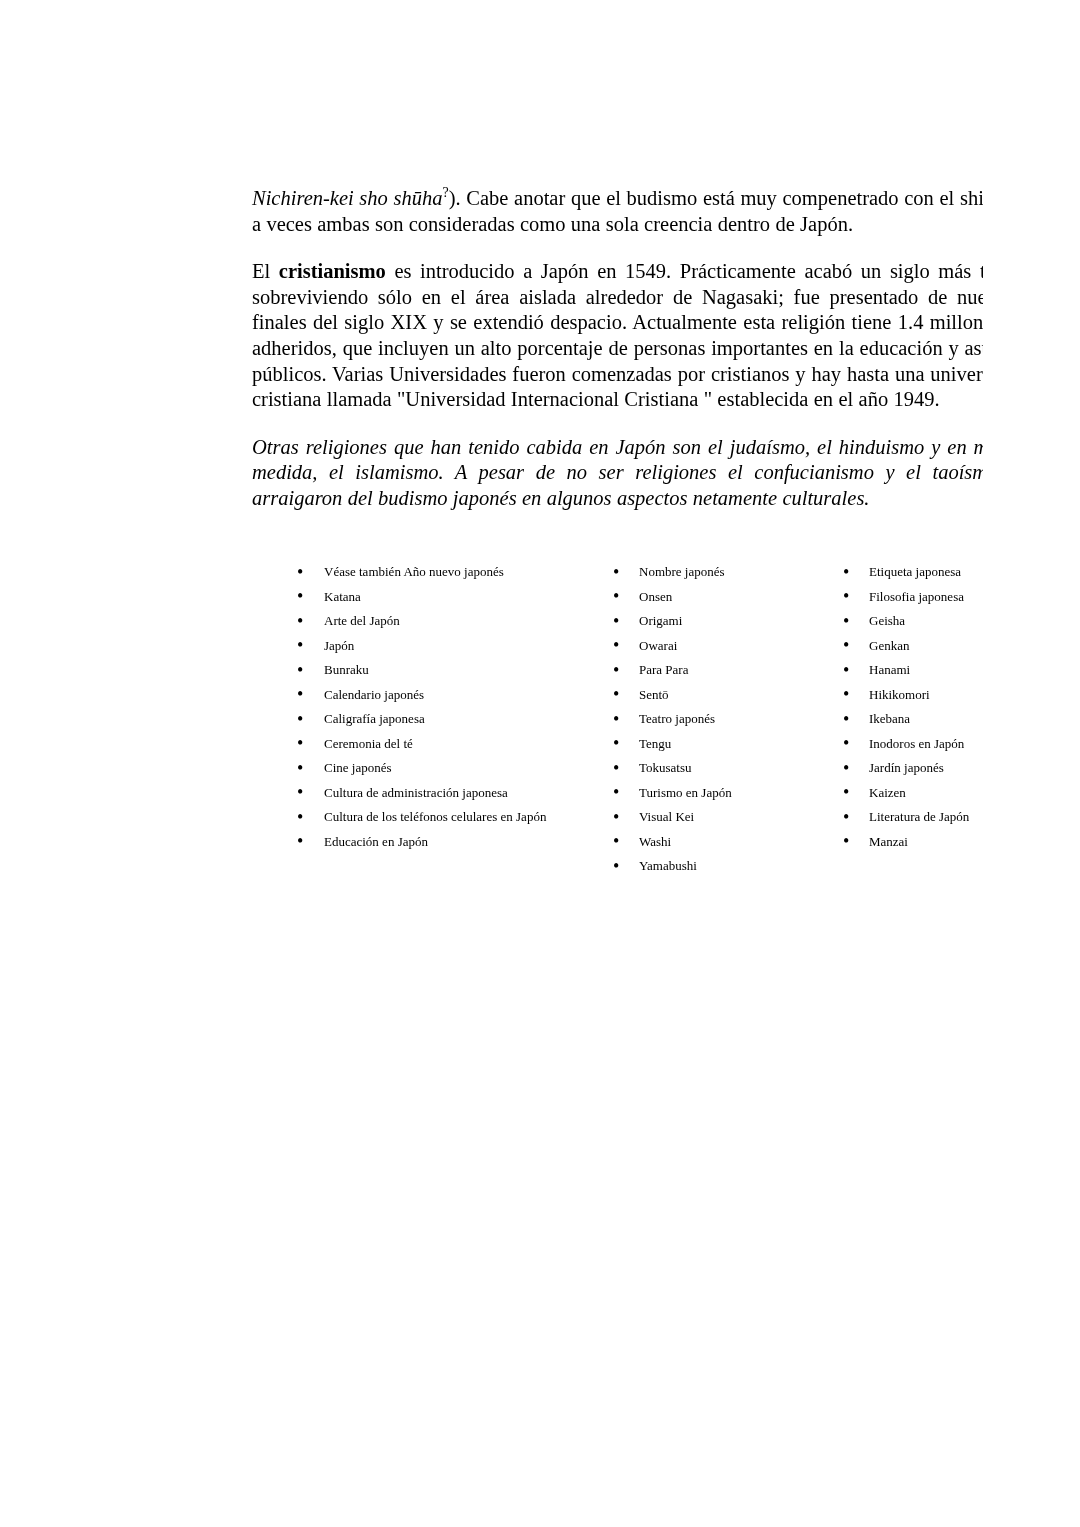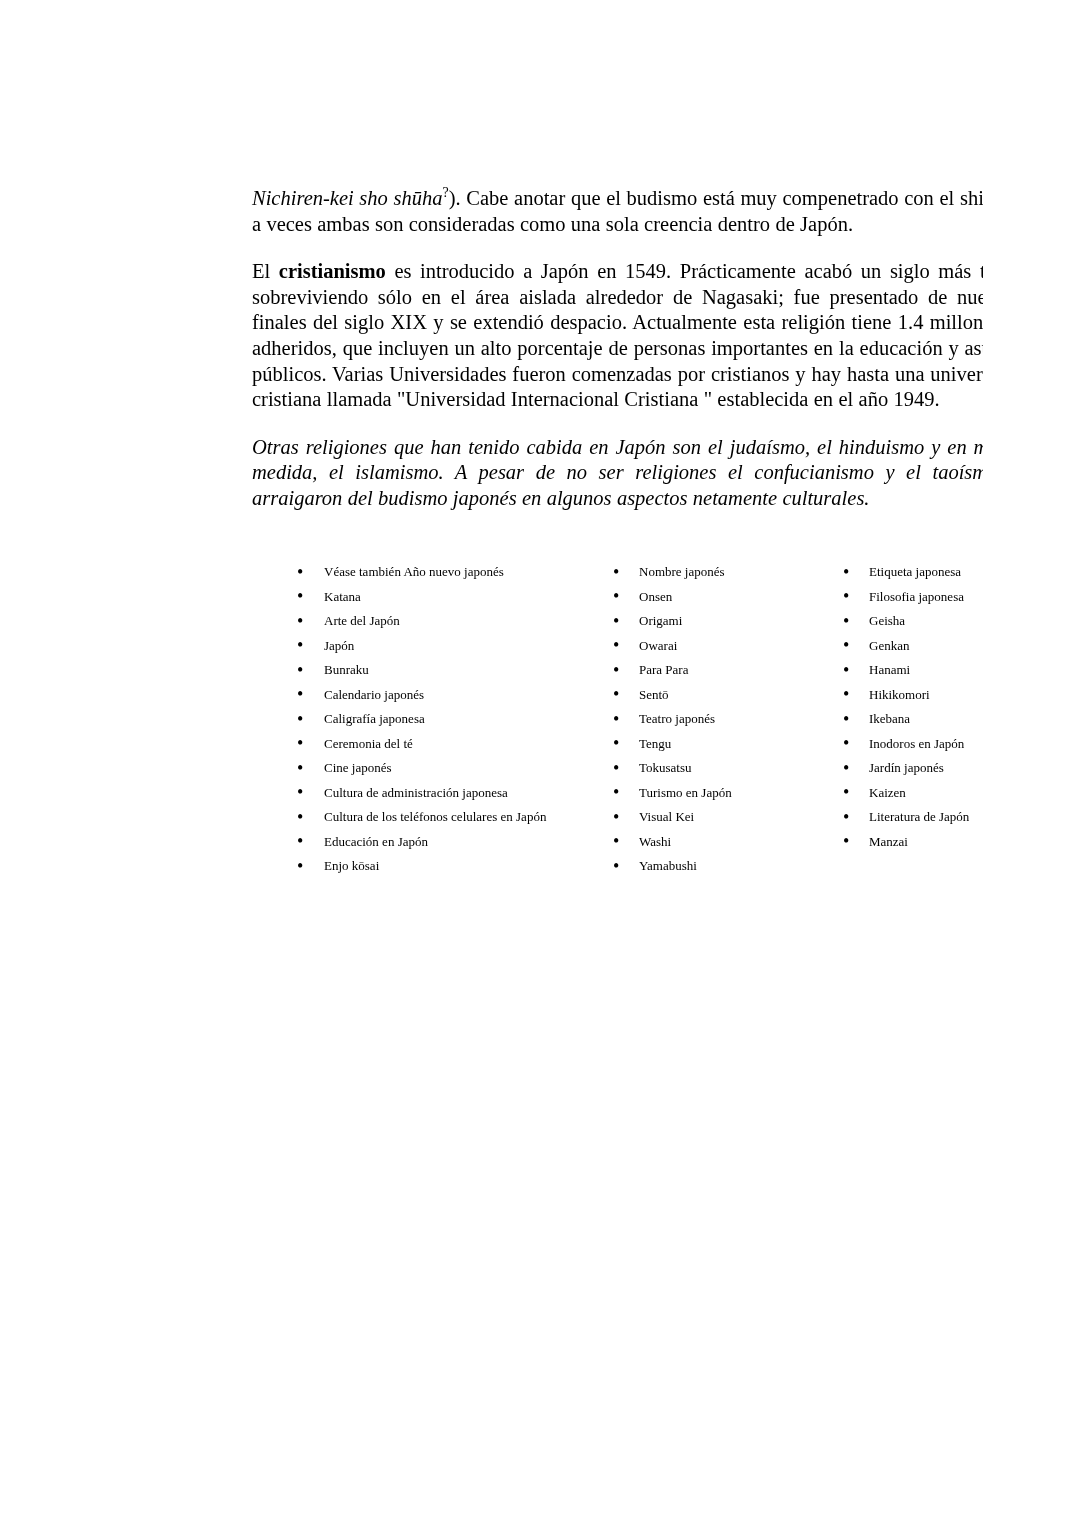--- a/index.html
+++ b/index.html
@@ -119,21 +119,20 @@
         <li>Arte del Japón</li>
         <li>Japón</li>
         <li>Bunraku</li>
         <li>Calendario japonés</li>
         <li>Caligrafía japonesa</li>
         <li>Ceremonia del té</li>
         <li>Cine japonés</li>
         <li>Cultura de administración japonesa</li>
         <li>Cultura de los teléfonos celulares en Japón</li>
         <li>Educación en Japón</li>
-        <li>Enjo kōsai</li>
       </ul>
     </div>
 
     <div class="col col-right">
       <ul class="bullets">
         <li>Nombre japonés</li>
         <li>Onsen</li>
         <li>Origami</li>
         <li>Owarai</li>
         <li>Para Para</li>

